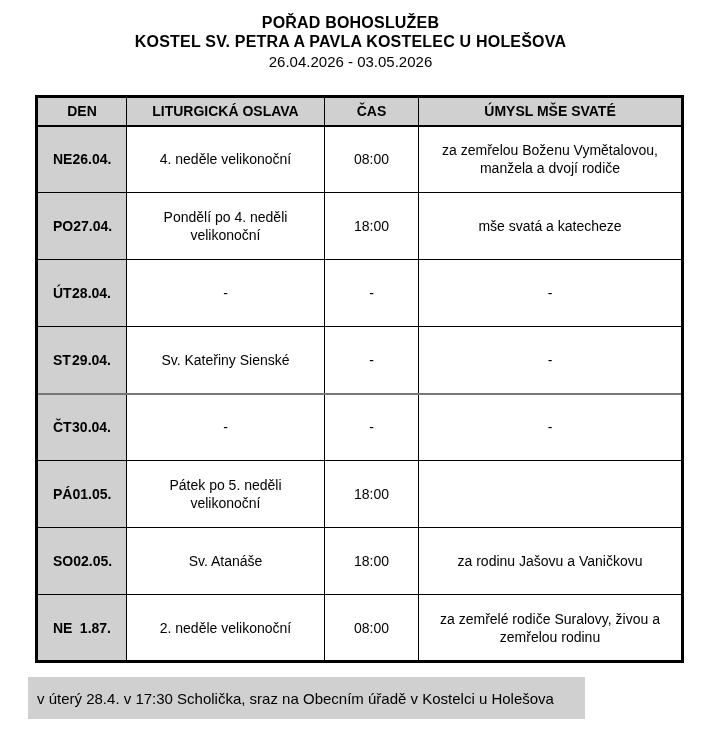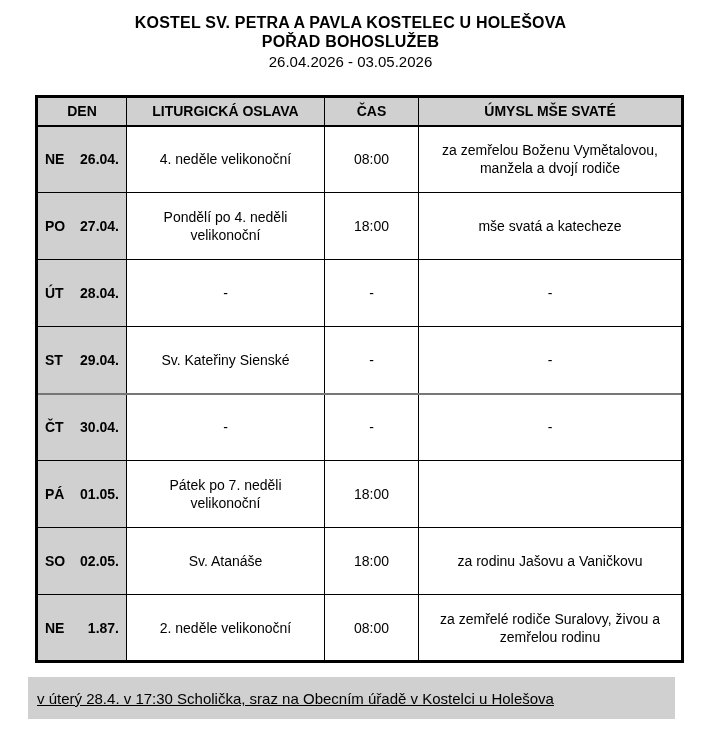--- a/index.html
+++ b/index.html
@@ -52,52 +52,51 @@
     border: 1px solid var(--border-black);
     height: 67px;
     font-size: 14px;
     text-align: center;
     vertical-align: middle;
     line-height: 18px;
   }
   td.day-cell {
     background: var(--cell-gray);
     font-weight: bold;
-    padding: 0;
+    padding: 8px;
   }
   .day-inner {
     display: flex;
     justify-content: space-between;
     align-items: center;
     padding: 0 7px;
     height: 100%;
   }
   td.celebration-cell { padding: 0 8px; }
   td.time-cell { padding: 4px 4px; }
   td.intention-cell { padding: 0 1px; }
   
   tbody tr:nth-child(5) td { border-top: 2px solid #777777; }
   .note-bar {
     margin: 14px 0 0 28px;
-    width: 647px;
+    width: 557px;
     height: 42px;
     background: var(--cell-gray);
     display: flex;
     align-items: center;
     padding-left: 9px;
     font-size: 15px;
-    text-decoration: underline;
   }
 </style>
 </head>
 <body>
 
 <div class="title-block">
+  <div class="title-line">POŘAD BOHOSLUŽEB</div>
   <div class="title-line">KOSTEL SV. PETRA A PAVLA KOSTELEC U HOLEŠOVA</div>
-  <div class="title-line">POŘAD BOHOSLUŽEB</div>
   <div class="date-range">26.04.2026 - 03.05.2026</div>
 </div>
 
 <table class="schedule">
   <colgroup>
     <col style="width:90px">
     <col style="width:198px">
     <col style="width:94px">
     <col style="width:264px">
   </colgroup>
@@ -165,21 +164,21 @@
     <td class="time-cell">-</td>
     <td class="intention-cell">-</td>
   </tr>
       <tr>
     <td class="day-cell">
       <div class="day-inner">
         <span>PÁ</span>
         <span>01.05.</span>
       </div>
     </td>
-    <td class="celebration-cell">Pátek po 7. neděli velikonoční</td>
+    <td class="celebration-cell">Pátek po 5. neděli velikonoční</td>
     <td class="time-cell">18:00</td>
     <td class="intention-cell"></td>
   </tr>
       <tr>
     <td class="day-cell">
       <div class="day-inner">
         <span>SO</span>
         <span>02.05.</span>
       </div>
     </td>

